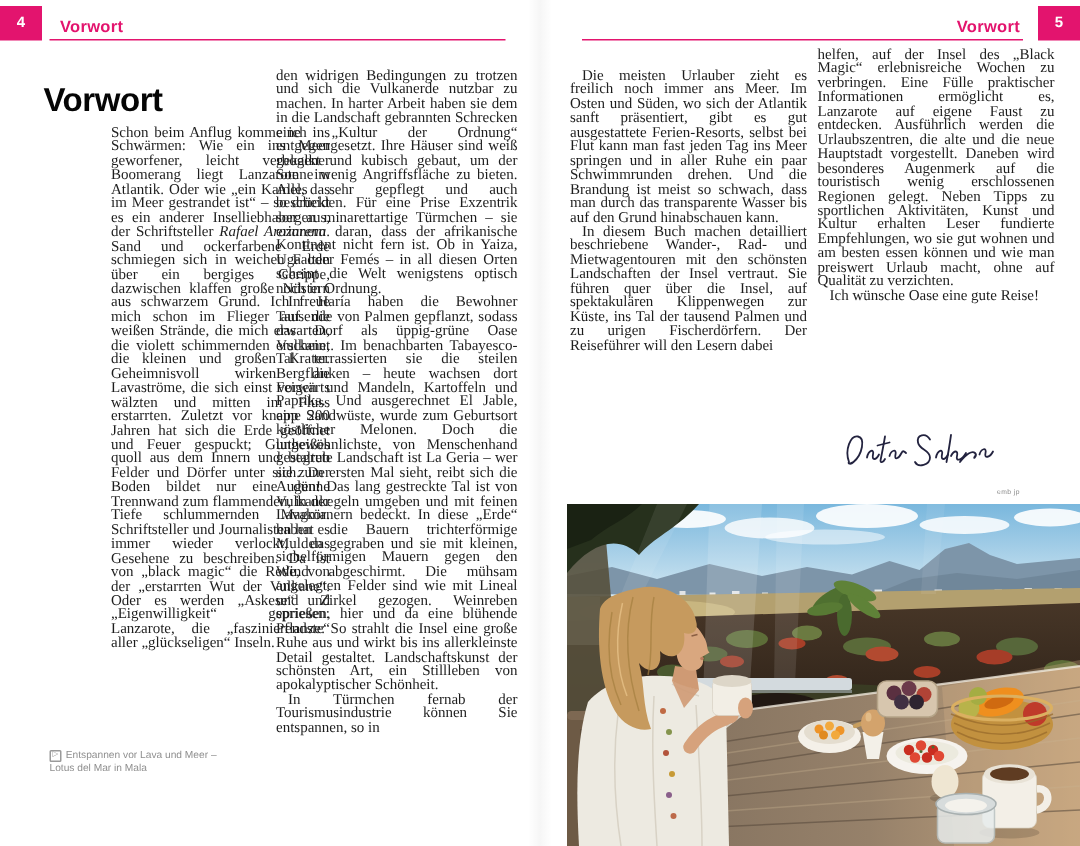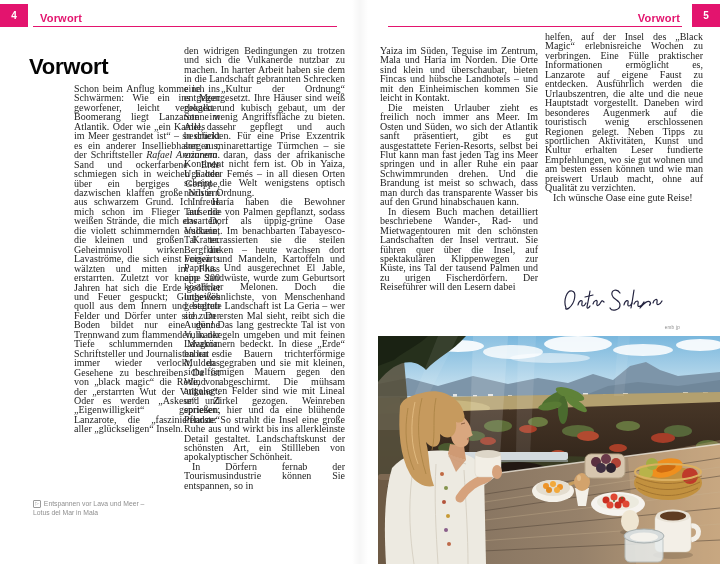--- a/index.html
+++ b/index.html
@@ -61,38 +61,37 @@
   <div class="hrule hrule-l"></div>
 
   <h1 class="bigtitle">Vorwort</h1>
 
   <div class="col c1">
       <p><span>Schon beim Anflug komme ich ins Schwärmen: Wie ein ins Meer geworfener, leicht verbogener Boomerang liegt Lanzarote im Atlantik. Oder wie „ein Kamel, das im Meer gestrandet ist“ – so drückt es ein anderer Inselliebhaber aus, der Schriftsteller </span><span class="it">Rafael Arozarena</span><span>. Sand und ockerfarbene Erde schmiegen sich in weichen Falten über ein bergiges Gerippe, dazwischen klaffen große Nüstern aus schwarzem Grund. Ich freue mich schon im Flieger auf die weißen Strände, die mich erwarten, die violett schimmernden Vulkane, die kleinen und großen Krater. Geheimnisvoll wirken die Lavaströme, die sich einst vorwärts wälzten und mitten im Fluss erstarrten. Zuletzt vor knapp 200 Jahren hat sich die Erde geöffnet und Feuer gespuckt; Glutheißes quoll aus dem Innern und begrub Felder und Dörfer unter sich. Der Boden bildet nur eine dünne Trennwand zum flammenden, in der Tiefe schlummernden Magma. Schriftsteller und Journalisten hat es immer wieder verlockt, das Gesehene zu beschreiben. Da ist von „black magic“ die Rede, von der „erstarrten Wut der Vulkane“. Oder es werden „Askese“ und „Eigenwilligkeit“ gepriesen: Lanzarote, die „faszinierendste“ aller „glückseligen“ Inseln.</span></p>
     </div>
   <div class="col c2">
       <p><span>den widrigen Bedingungen zu trotzen und sich die Vulkanerde nutzbar zu machen. In harter Arbeit haben sie dem in die Landschaft gebrannten Schrecken eine „Kultur der Ordnung“ entgegengesetzt. Ihre Häuser sind weiß gekalkt und kubisch gebaut, um der Sonne wenig Angriffsfläche zu bieten. Alles sehr gepflegt und auch bescheiden. Für eine Prise Exzentrik sorgen minarettartige Türmchen – sie erinnern daran, dass der afrikanische Kontinent nicht fern ist. Ob in Yaiza, Uga oder Femés – in all diesen Orten scheint die Welt wenigstens optisch noch in Ordnung.</span></p>
       <p class="ind"><span>In Haría haben die Bewohner Tausende von Palmen gepflanzt, sodass das Dorf als üppig-grüne Oase erscheint. Im benachbarten Tabayesco-Tal terrassierten sie die steilen Bergflanken – heute wachsen dort Feigen und Mandeln, Kartoffeln und Paprika. Und ausgerechnet El Jable, eine Sandwüste, wurde zum Geburtsort köstlicher Melonen. Doch die ungewöhnlichste, von Menschenhand gestaltete Landschaft ist La Geria – wer sie zum ersten Mal sieht, reibt sich die Augen! Das lang gestreckte Tal ist von Vulkankegeln umgeben und mit feinen Lavakörnern bedeckt. In diese „Erde“ haben die Bauern trichterförmige Mulden gegraben und sie mit kleinen, sichelförmigen Mauern gegen den Wind abgeschirmt. Die mühsam angelegten Felder sind wie mit Lineal und Zirkel gezogen. Weinreben sprießen, hier und da eine blühende Pflanze: So strahlt die Insel eine große Ruhe aus und wirkt bis ins allerkleinste Detail gestaltet. Landschaftskunst der schönsten Art, ein Stillleben von apokalyptischer Schönheit.</span></p>
-      <p class="ind"><span>In Dörfern fernab der Tourismusindustrie können Sie entspannen, so in</span></p>
+      <p class="ind"><span>In Türmchen fernab der Tourismusindustrie können Sie entspannen, so in</span></p>
     </div>
 
   <div class="caption">
     <span class="cap-line"><span class="cap-icon">▷</span><span>Entspannen vor Lava und Meer –</span></span>
     <span class="cap-line">Lotus del Mar in Mala</span>
   </div>
 </div>
 
 <div class="page" id="page-right">
   <div class="hrule hrule-r"></div>
   <div class="htitle htitle-r">Vorwort</div>
   <div class="tab tab-r">
     <span>5</span>
   </div>
 
   <div class="col c3">
-      <p><span>Yaiza im Süden, Teguise im Zentrum, Mala und Haría im Norden. Die Orte sind klein und überschaubar, bieten Fincas und hübsche Landhotels – und mit den Einheimischen kommen Sie leicht in Kontakt.</span></p>
       <p class="ind"><span>Die meisten Urlauber zieht es freilich noch immer ans Meer. Im Osten und Süden, wo sich der Atlantik sanft präsentiert, gibt es gut ausgestattete Ferien-Resorts, selbst bei Flut kann man fast jeden Tag ins Meer springen und in aller Ruhe ein paar Schwimmrunden drehen. Und die Brandung ist meist so schwach, dass man durch das transparente Wasser bis auf den Grund hinabschauen kann.</span></p>
       <p class="ind"><span>In diesem Buch machen detailliert beschriebene Wander-, Rad- und Mietwagentouren mit den schönsten Landschaften der Insel vertraut. Sie führen quer über die Insel, auf spektakulären Klippenwegen zur Küste, ins Tal der tausend Palmen und zu urigen Fischerdörfern. Der Reiseführer will den Lesern dabei</span></p>
     </div>
   <div class="col c4">
       <p><span>helfen, auf der Insel des „Black Magic“ erlebnisreiche Wochen zu verbringen. Eine Fülle praktischer Informationen ermöglicht es, Lanzarote auf eigene Faust zu entdecken. Ausführlich werden die Urlaubszentren, die alte und die neue Hauptstadt vorgestellt. Daneben wird besonderes Augenmerk auf die touristisch wenig erschlossenen Regionen gelegt. Neben Tipps zu sportlichen Aktivitäten, Kunst und Kultur erhalten Leser fundierte Empfehlungen, wo sie gut wohnen und am besten essen können und wie man preiswert Urlaub macht, ohne auf Qualität zu verzichten.</span></p>
       <p class="ind"><span>Ich wünsche Oase eine gute Reise!</span></p>
     </div>
 
   <svg class="signature" viewBox="0 0 106 38" role="img" aria-label="Dieter Schulze">
     <g stroke="#23233f" stroke-width="1.2" fill="none" stroke-linecap="round" stroke-linejoin="round">

